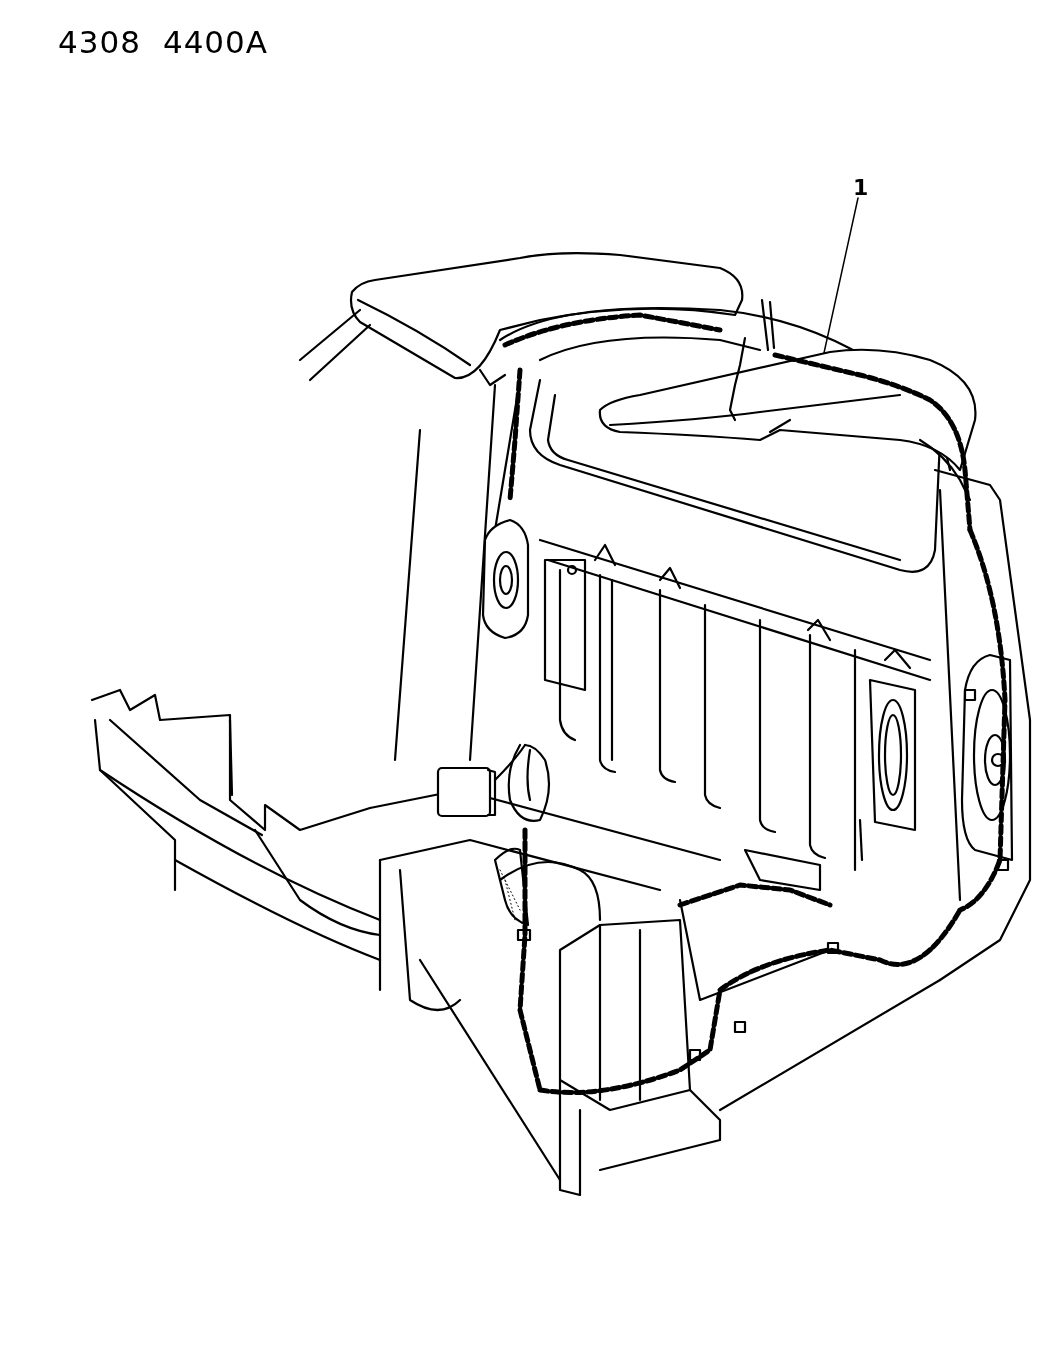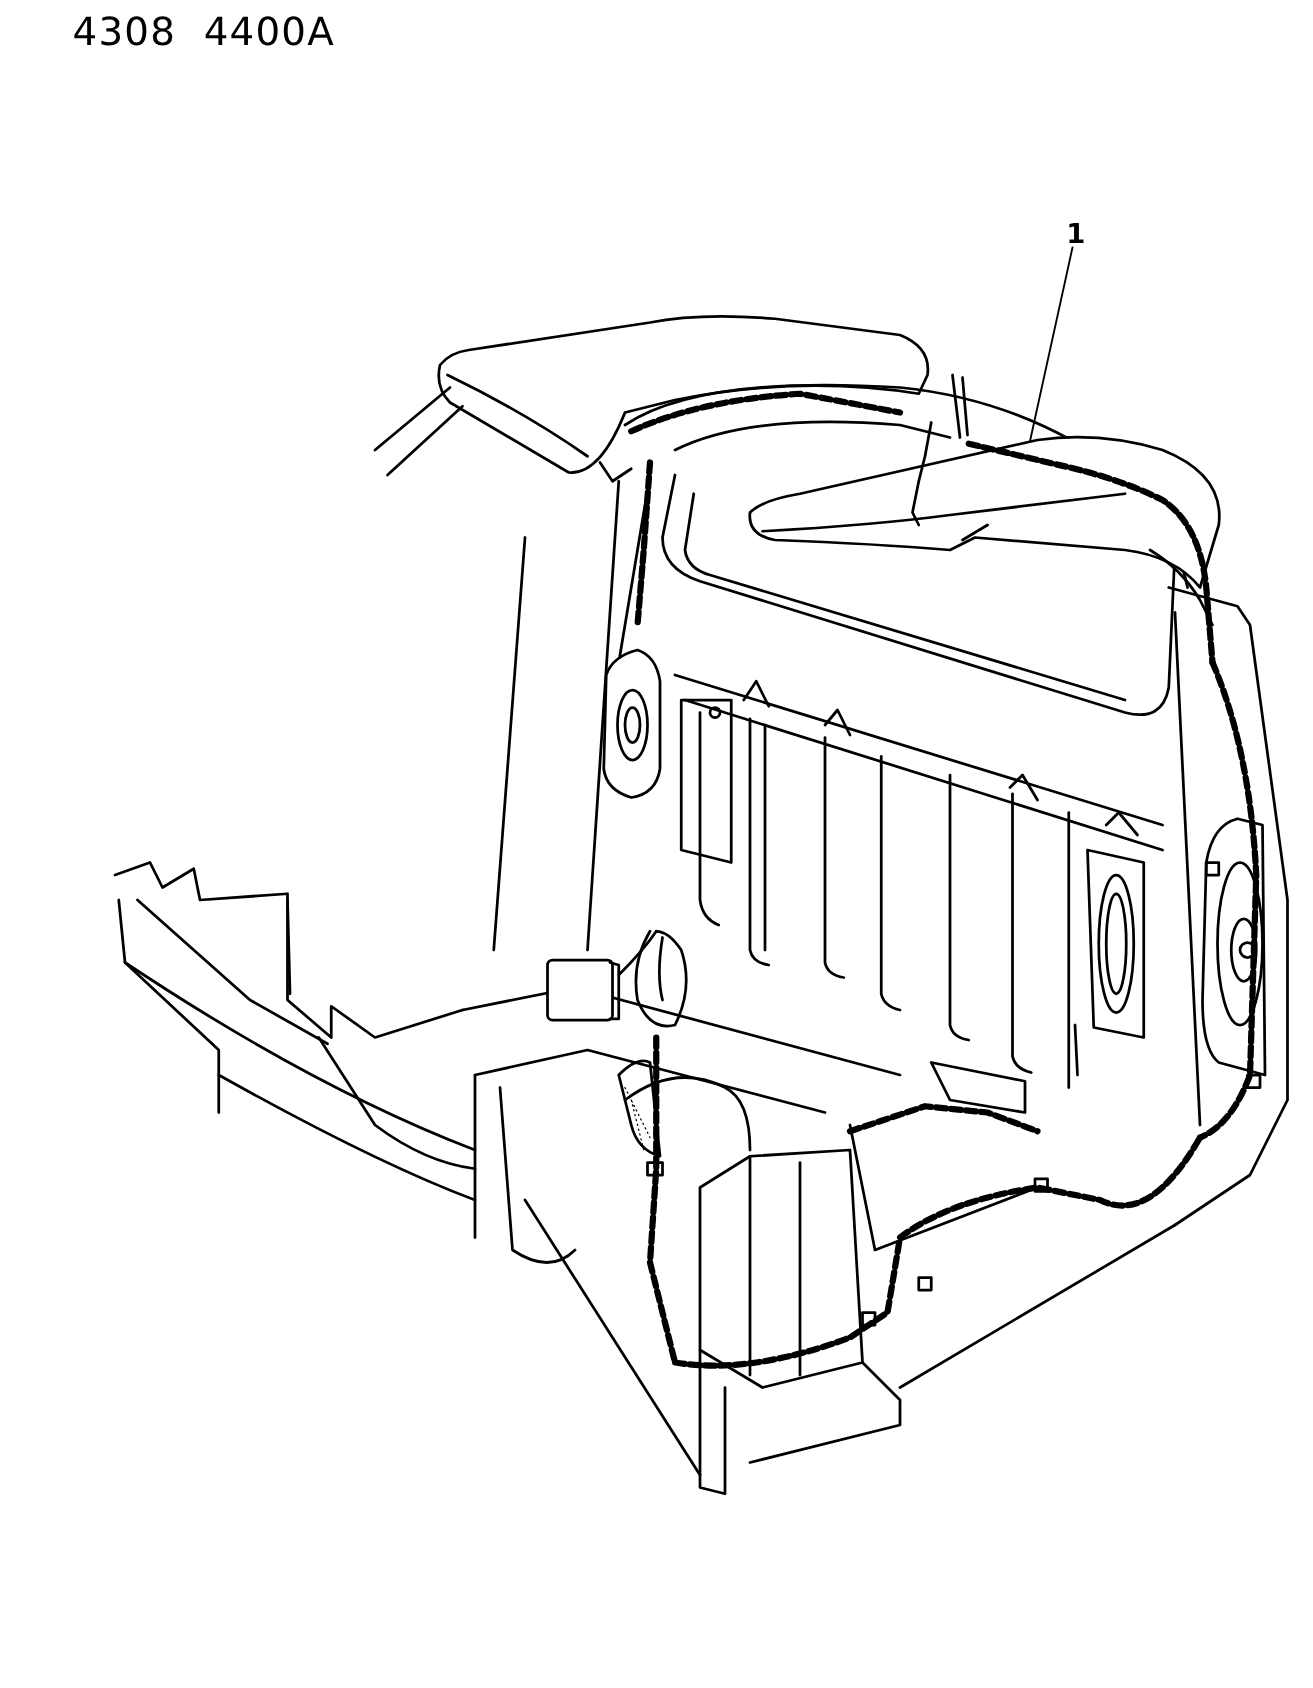--- a/index.html
+++ b/index.html
@@ -1,17 +1,17 @@
 <!DOCTYPE html>
 <html><head>
 <meta charset="utf-8">
 <style>
   html,body{margin:0;padding:0;background:#ffffff;}
   body{width:1050px;height:1350px;position:relative;overflow:hidden;font-family:"DejaVu Sans",sans-serif;}
-  .header{position:absolute;left:58px;top:8px;font-size:31px;letter-spacing:1px;color:#000;font-family:"DejaVu Sans",sans-serif;}
+  .header{position:absolute;left:58px;top:24px;font-size:31px;letter-spacing:1px;color:#000;font-family:"DejaVu Sans",sans-serif;}
   .header span{margin-right:22px;}
   .callout{position:absolute;left:853px;top:175px;font-size:22px;font-weight:bold;color:#000;font-family:"DejaVu Sans",sans-serif;}
   svg.drawing{position:absolute;left:0;top:0;}
   svg.drawing *{fill:none;stroke:#000;stroke-width:2.2;stroke-linecap:round;stroke-linejoin:round;}
   svg.drawing .thin{stroke-width:1.5;}
   svg.drawing .wire{stroke-width:5;stroke-dasharray:8 4;}
   svg.drawing .fillw{fill:#fff;}
   svg.drawing .dots{stroke-width:1;stroke-dasharray:1 3;}
 </style>
 </head>

